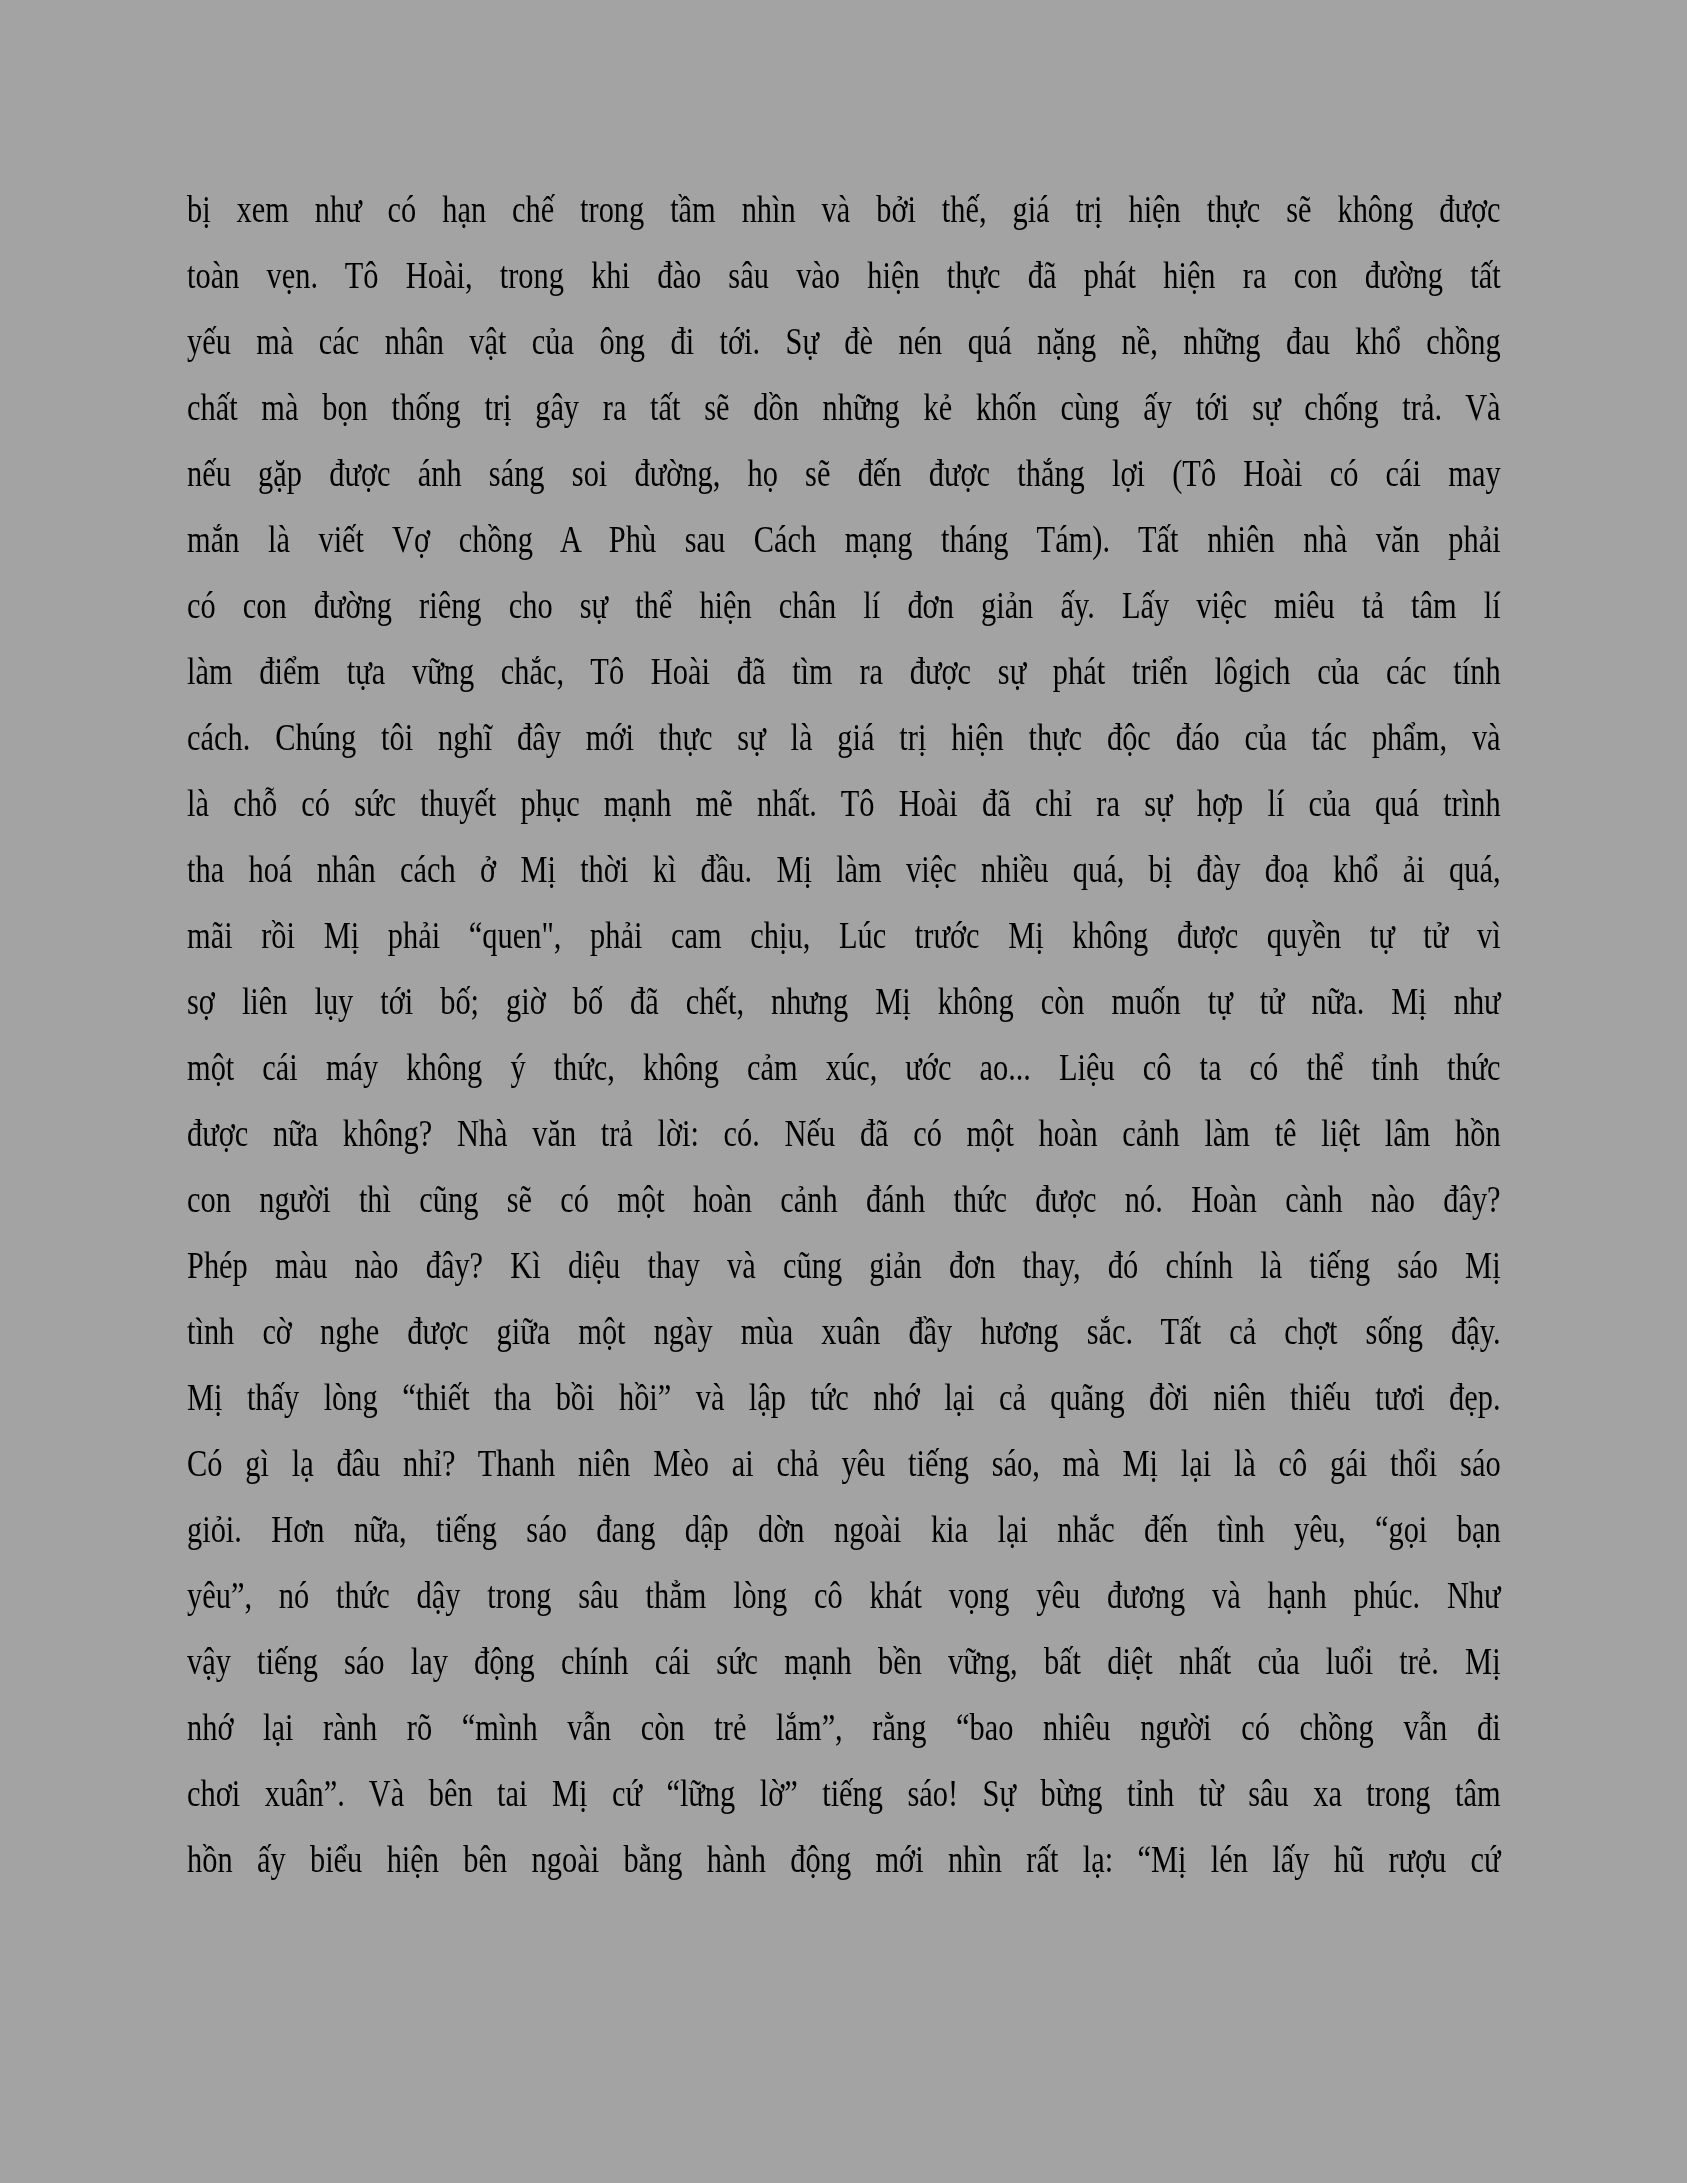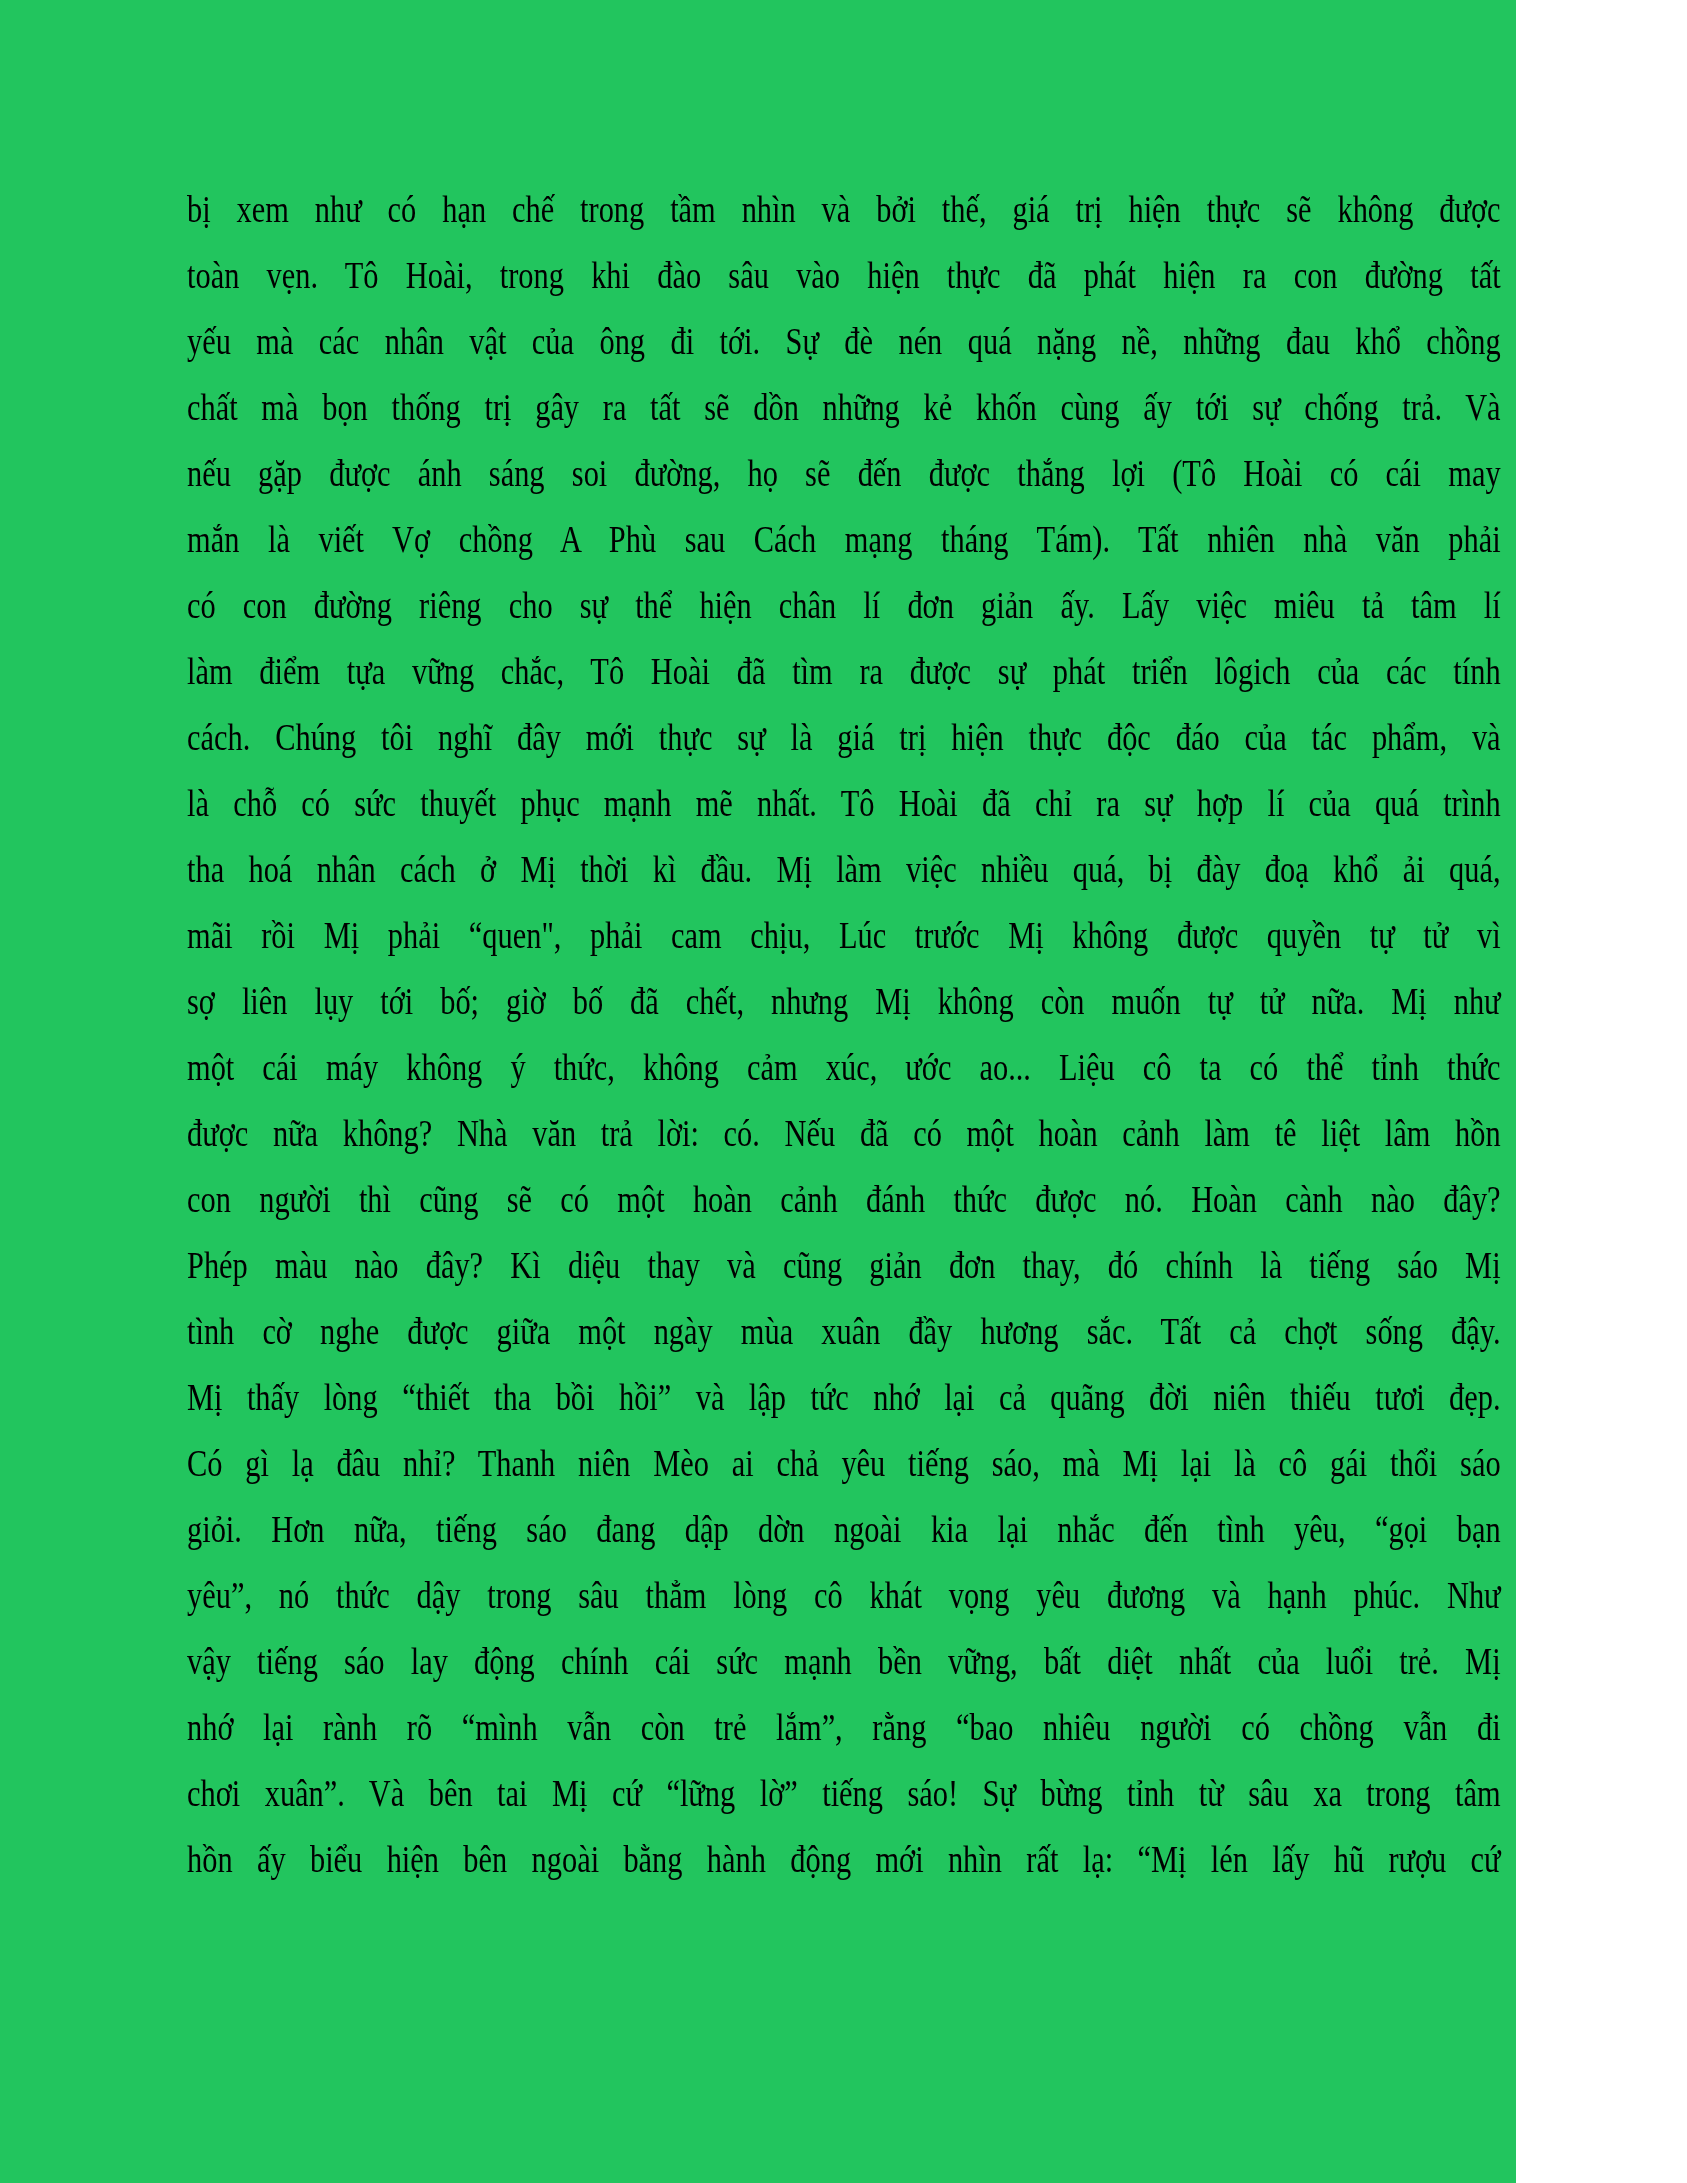--- a/index.html
+++ b/index.html
@@ -2,23 +2,23 @@
 <html lang="vi" style="font-size:10.6px"><head>
 <meta charset="utf-8">
 <style>
   html, body {
     margin: 0;
     padding: 0;
     background: #ffffff;
   }
   .page {
     position: relative;
-    width: 1516px;
+    width: 1687px;
     height: 2183px;
-    background: #22c55e;
+    background: #a3a3a3;
     overflow: hidden;
   }
   .text-block {
     position: absolute;
     left: 187px;
     top: 176px;
     width: 1642px;               
     transform: scaleX(0.8);      
     transform-origin: 0 0;
     font-family: "Liberation Serif", "DejaVu Serif", serif;

